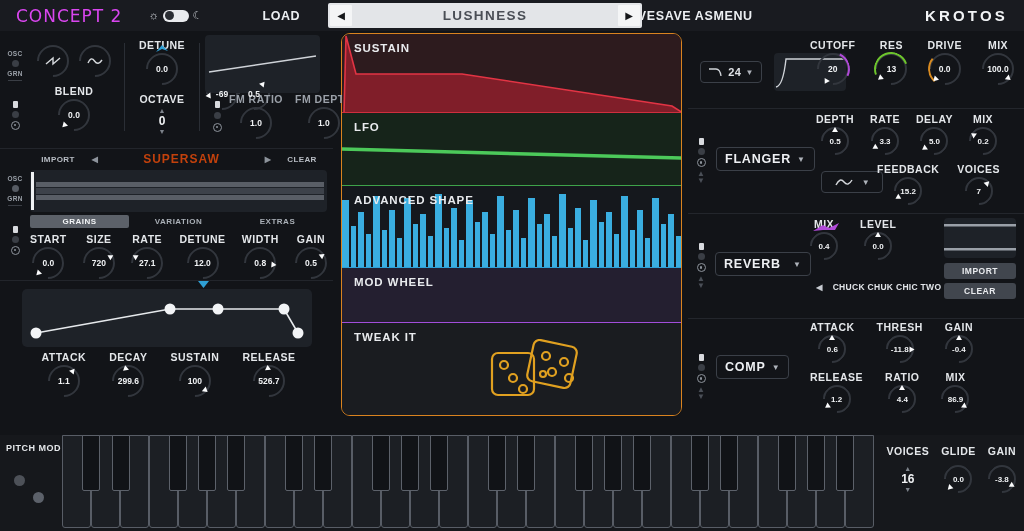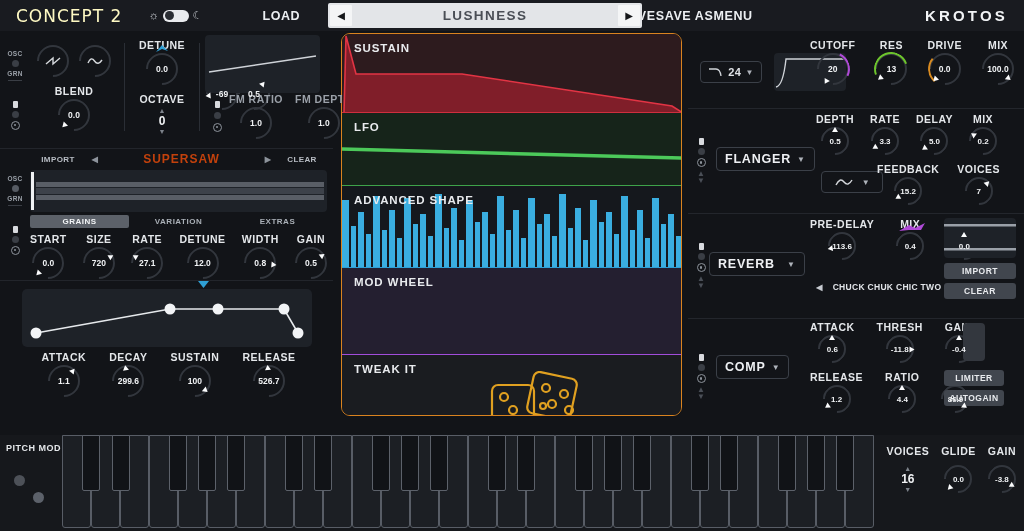--- a/index.html
+++ b/index.html
@@ -12,21 +12,21 @@
     position: relative;
   }
   .app { width: 1024px; height: 531px; position: relative; display: flex; flex-direction: column; }
 
   
   .header {
     height: 31px; background: #191b20; display: flex; align-items: center;
     flex: 0 0 31px; position: relative;
   }
   .logo {
-    font-size: 17px; letter-spacing: 1px; font-weight: 400; color: #fef9c3;
+    font-size: 17px; letter-spacing: 1px; font-weight: 400; color: #d946ef;
     margin-left: 16px; font-family: "DejaVu Sans", sans-serif;
   }
   .theme-toggle { display: flex; align-items: center; gap: 4px; margin-left: 26px; }
   .sun, .moon { color: #cfd3d8; font-size: 11px; line-height: 1; }
   .tswitch {
     width: 26px; height: 12px; border-radius: 7px; background: #e9ebee; position: relative;
   }
   .tswitch::after {
     content: ""; position: absolute; width: 9px; height: 9px; border-radius: 50%;
     background: #2a2d33; top: 1.5px; left: 2px;
@@ -118,21 +118,21 @@
     height: 383px; display: flex; flex-direction: column; background: #16181c;
   }
   .lane { position: relative; overflow: hidden; }
   .lane-title {
     position: absolute; left: 12px; top: 8px; font-size: 11.5px; font-weight: bold;
     letter-spacing: .9px; color: #e9ebee; z-index: 4;
   }
   .lane-env   { height: 79px; background: #2d1b1e; border-bottom: 1.5px solid #cf2e3e; }
   .lane-lfo   { height: 73px; background: #16241a; border-bottom: 1.5px solid #3ea34a; }
   .lane-shape { height: 82px; background: #15181d; border-bottom: 1.5px solid #2f9fd4; }
-  .lane-mod   { height: 87px; background: #241f30; border-bottom: 1.5px solid #a24ddb; }
+  .lane-mod   { height: 55px; background: #241f30; border-bottom: 1.5px solid #a24ddb; }
   .lane-tweak { flex: 1; background: #1a1c20; }
   .dice { position: absolute; left: 148px; top: 16px; }
 
   
   .adsr-graph {
     width: 290px; height: 58px; background: #1e2228; border-radius: 5px;
     margin: 8px auto 4px auto; position: relative;
   }
 
   
@@ -692,34 +692,26 @@
         </div>
       </div>
 
       <div class="fx" style="height:105px">
         <div class="rail" style="left:2px">
           <div class="mini-sq"></div>
           <div class="dot"></div>
           <div class="gear"></div>
           <div class="arrows">▲<br>▼</div>
         </div>
-        <div class="fx-name" style="position:absolute; left:21px; top:38px;gap:12px;">
+        <div class="fx-name" style="position:absolute; left:27px; top:38px;gap:12px;">
           <span>REVERB</span>
           <span class="caret">▼</span>
         </div>
 
         <div class="knob-row" style="position:absolute; left:122px; top:4px; gap:22px;">
-          <div class="knob-cell">
-            <div class="knob-label">PRE-DELAY</div>
-            <div class="knob sm">
-              <div class="ring"></div>
-                <div class="val">113.6</div>
-              <div class="ptr" style="transform:rotate(-100deg) translate(0,-12px)"></div>
-            </div>
-          </div>
           <div class="knob-cell">
             <div class="knob-label">MIX</div>
             <div class="knob sm">
               <div class="ring"></div>
               <div class="val">0.4</div>
               <svg width="30" height="12" viewBox="0 0 30 12" style="position:absolute;top:-10px;left:1px;z-index:5">
                 <path d="M2 9 L12 3 L18 6 L28 1 L24 8 L12 8 Z" fill="#b04ad8"></path>
               </svg>
             </div>
           </div>
@@ -810,25 +802,20 @@
           <div class="knob-cell">
             <div class="knob-label">MIX</div>
             <div class="knob sm">
               <div class="ring"></div>
                 <div class="val">86.9</div>
               <div class="ptr" style="transform:rotate(125deg) translate(0,-12px)"></div>
             </div>
           </div>
         </div>
 
-        <div style="position:absolute; right:20px; top:4px; width:60px;">
-          <div style="width:22px;height:38px;background:#33373e;border-radius:4px;margin:0 auto"></div>
-          <div class="flat-btn" style="margin-top:9px">LIMITER</div>
-          <div class="flat-btn" style="margin-top:4px">AUTOGAIN</div>
-        </div>
       </div>
     </div>
   </div>
 
   <div class="keyboard">
     <div class="pitchmod">
       <div class="pm-label">PITCH MOD</div>
       <div class="wheel" style="left:14px; top:40px"></div>
       <div class="wheel" style="left:33px; top:57px; background:#5c616a"></div>
     </div>

